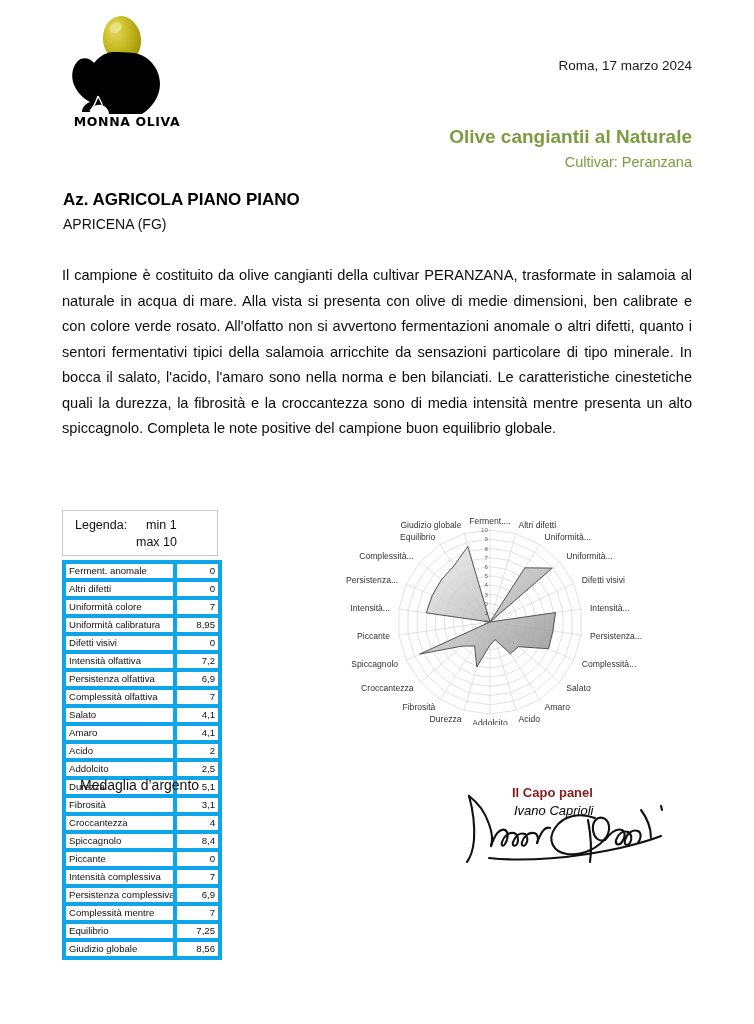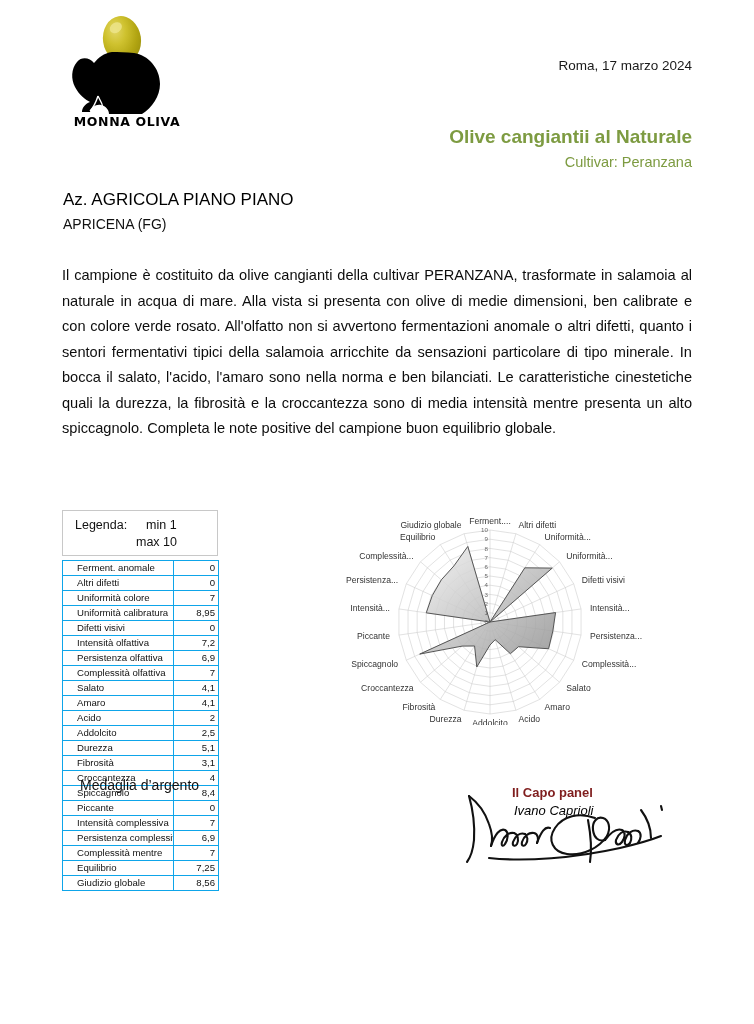--- a/index.html
+++ b/index.html
@@ -69,21 +69,21 @@
     font-size: 14.5px;
     color: #7d9b41;
     white-space: nowrap;
     text-align: center;
   }
 
   
   #producer-name {
     position: absolute; left: 63px; top: 190px;
     font-size: 17px;
-    font-weight: 400;
+    font-weight: 700;
     color: #000;
   }
   #producer-city {
     position: absolute; left: 63px; top: 216px;
     font-size: 14px;
     color: #111;
   }
 
   
   #description {
@@ -114,23 +114,23 @@
   }
   .legend-line.first { padding-left: 6px; }
   .legend-line.second { padding-left: 67px; }
   #data-table {
     border-collapse: collapse;
     width: 156px;
     margin-top: 4px;
     table-layout: fixed;
   }
   #data-table td {
-    border: 1px solid #0ea5e9;
+    border: 4px solid #0ea5e9;
     font-size: 9.6px;
-    padding: 1px 3px 1px 14px;
+    padding: 1px 3px 1px 3px;
     height: 14px;
     line-height: 12px;
     color: #111;
     overflow: hidden;
     white-space: nowrap;
   }
   #data-table td.lbl { width: 111px; }
   #data-table td.val { width: 45px; text-align: right; }
 
   

